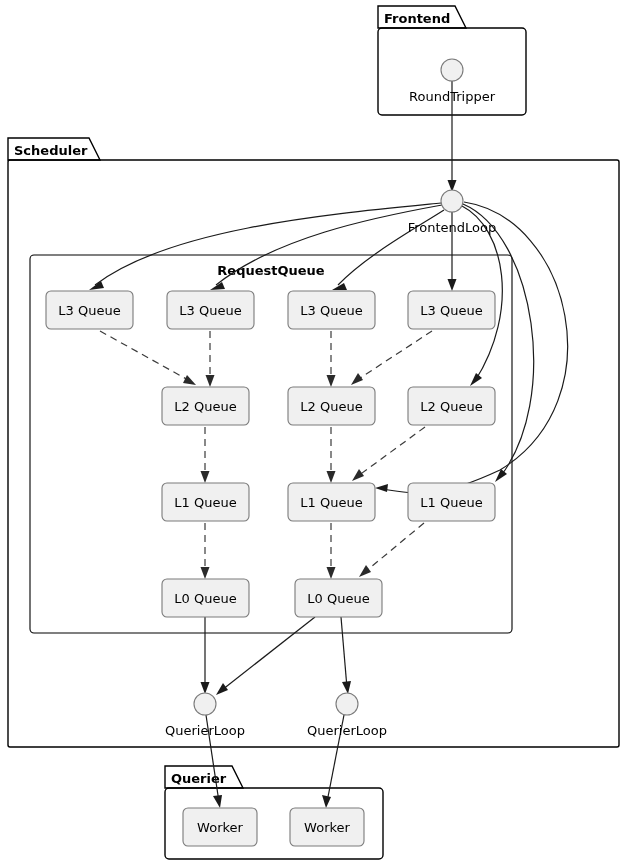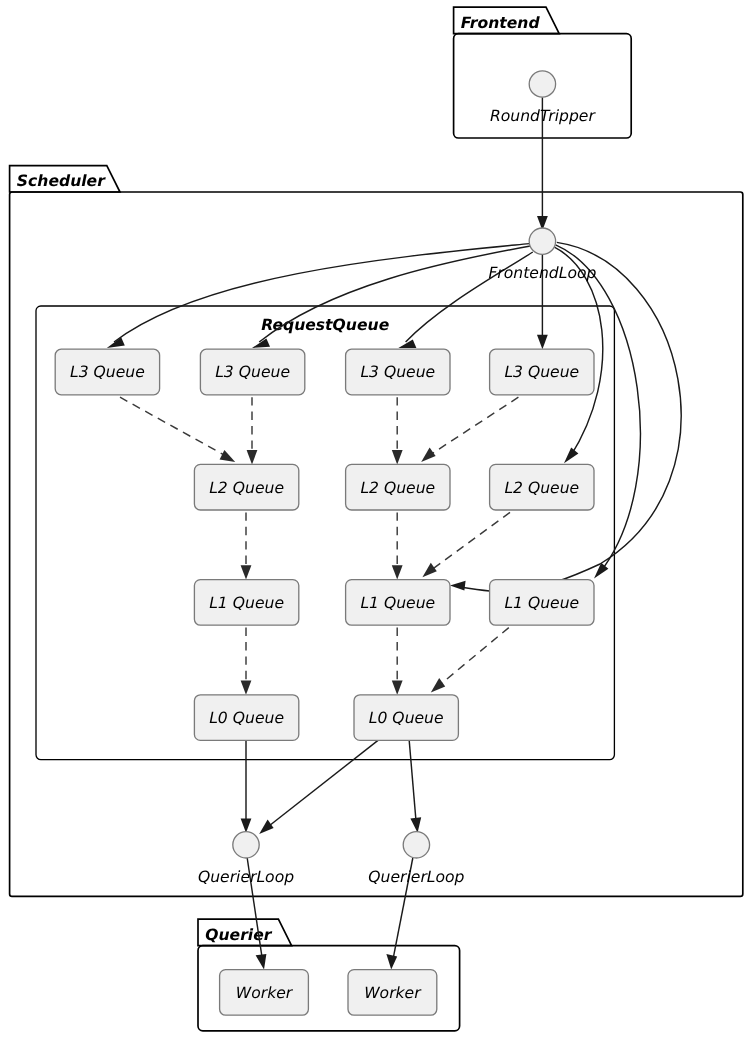--- a/index.html
+++ b/index.html
@@ -10,21 +10,20 @@
   body {
     width: 628px;
     height: 867px;
     font-family: "DejaVu Sans", sans-serif;
     overflow: hidden;
   }
   #diagram-root {
     position: relative;
     width: 628px;
     height: 667px;
-    font-style: italic;
   }
   svg#uml {
     position: absolute;
     top: 0;
     left: 0;
     width: 628px;
     height: 867px;
   }
   .pkg-body {
     fill: none;

